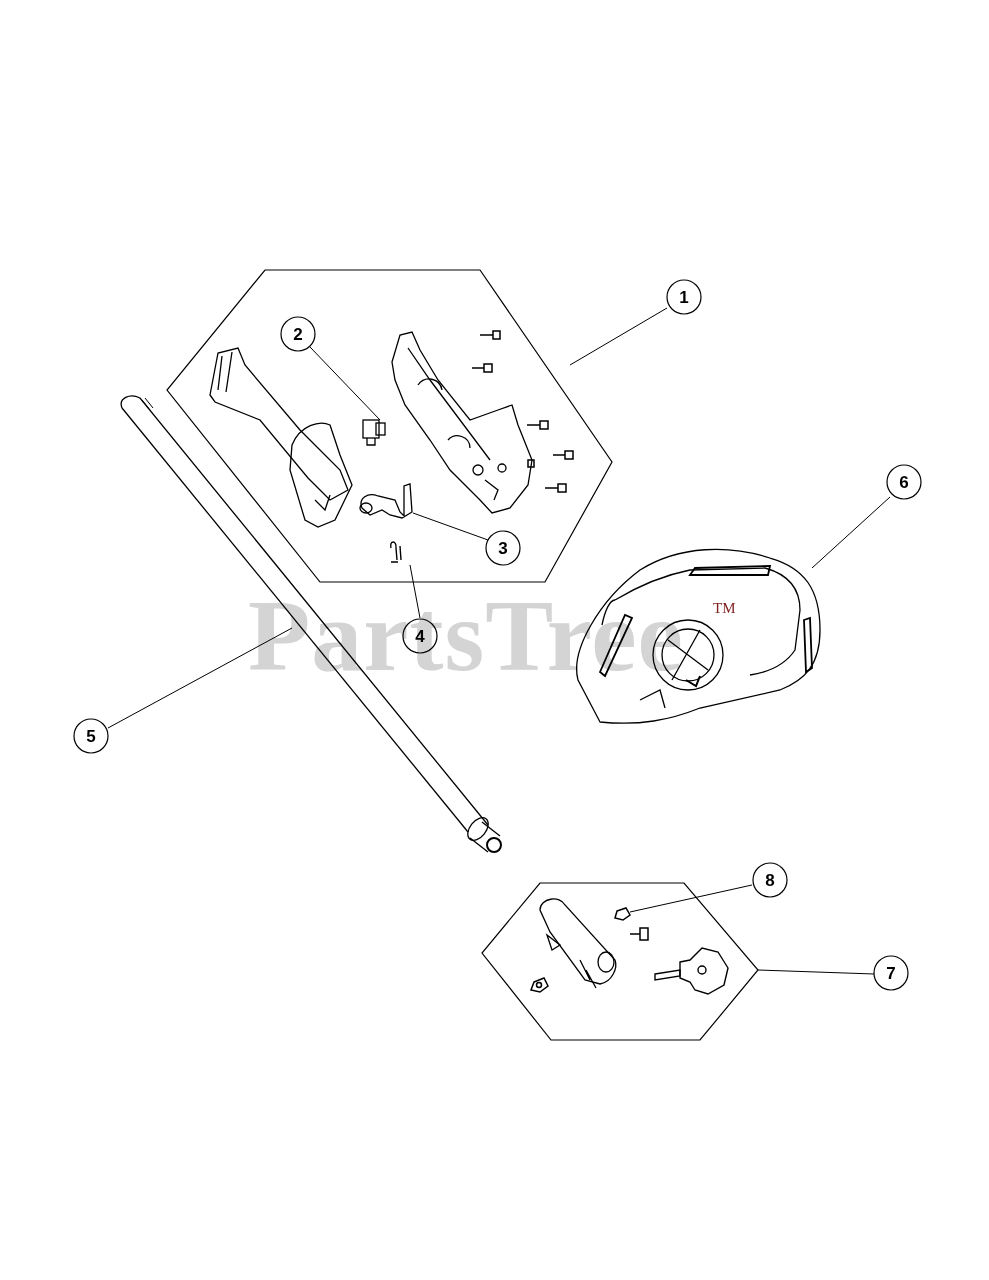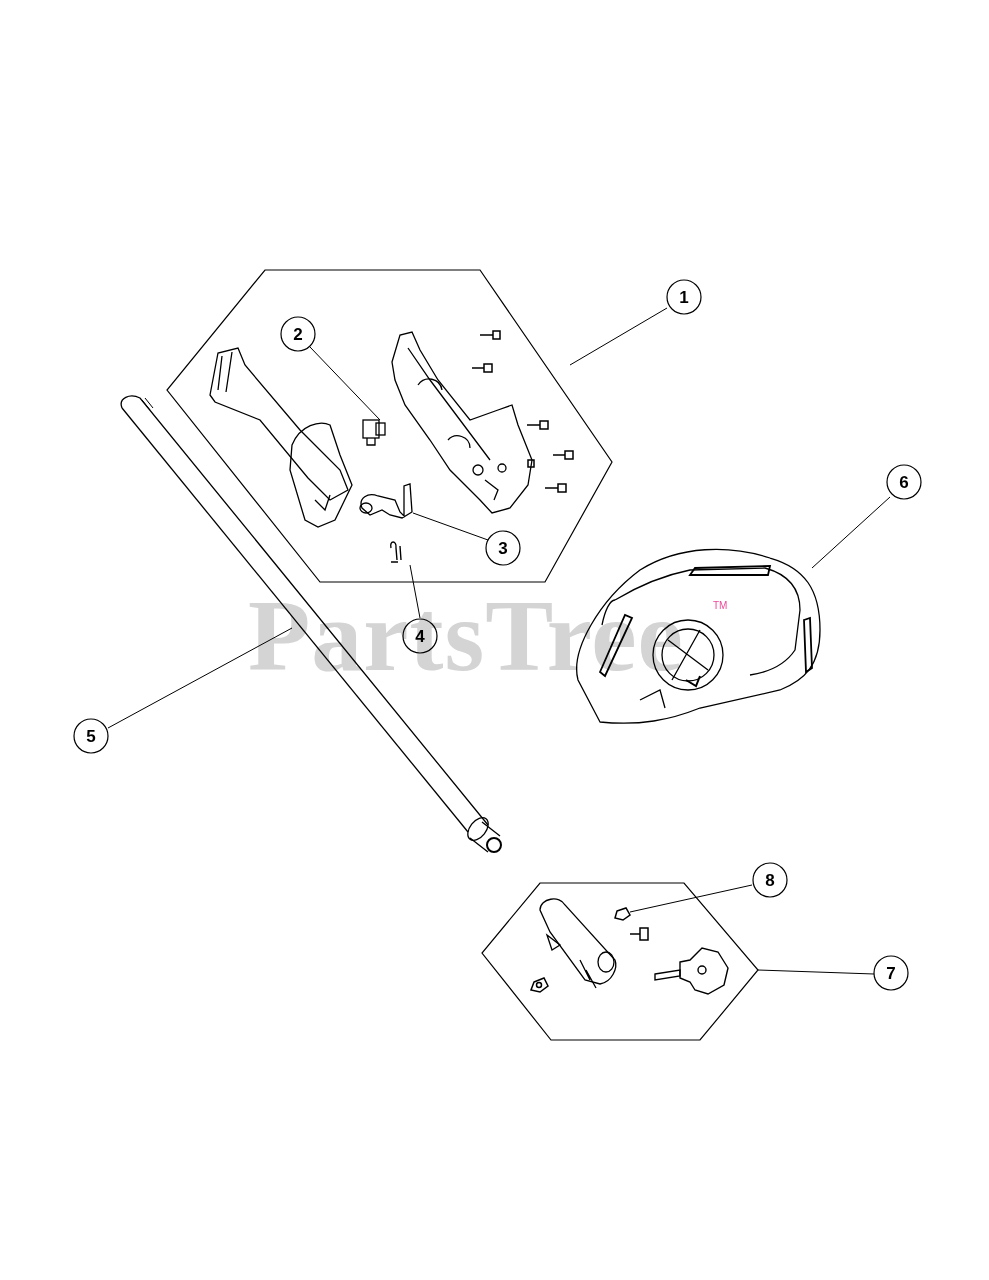--- a/index.html
+++ b/index.html
@@ -1,19 +1,19 @@
 <!DOCTYPE html>
 <html><head>
 <meta charset="utf-8">
 <style>
   html, body { margin: 0; padding: 0; background: #ffffff; }
   body { width: 989px; height: 1280px; position: relative; overflow: hidden; font-family: "Liberation Sans", sans-serif; }
   #diagram { position: absolute; left: 0; top: 0; width: 989px; height: 1280px; }
   .watermark { position: absolute; left: 248px; top: 585px; font-family: "Liberation Serif", serif; font-weight: bold; font-size: 102px; color: #d4d4d4; letter-spacing: 1px; line-height: 1; pointer-events: none; }
-  .tm { position: absolute; left: 713px; top: 600px; font-family: Liberation Sans, sans-serif; font-size: 10px; color: #ec4899; }
+  .tm { position: absolute; left: 713px; top: 600px; font-family: Liberation Serif, serif; font-size: 15px; color: #7f1d1d; }
   .callout-label { font-family: "Liberation Sans", sans-serif; font-weight: bold; font-size: 17px; fill: #000; }
 </style>
 </head>
 <body>
 
 <div class="watermark">PartsTree</div>
 <div class="tm">TM</div>
 
 <svg id="diagram" viewBox="0 0 989 1280" xmlns="http://www.w3.org/2000/svg" fill="none" stroke="#000" stroke-width="1.2">
 

